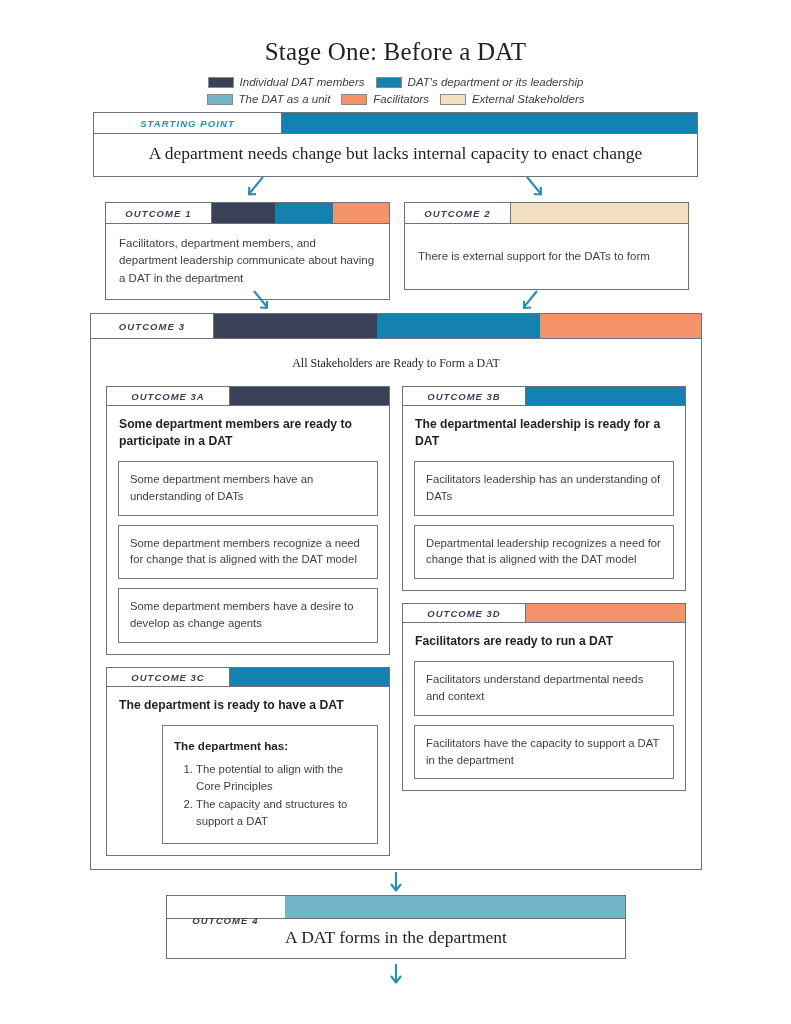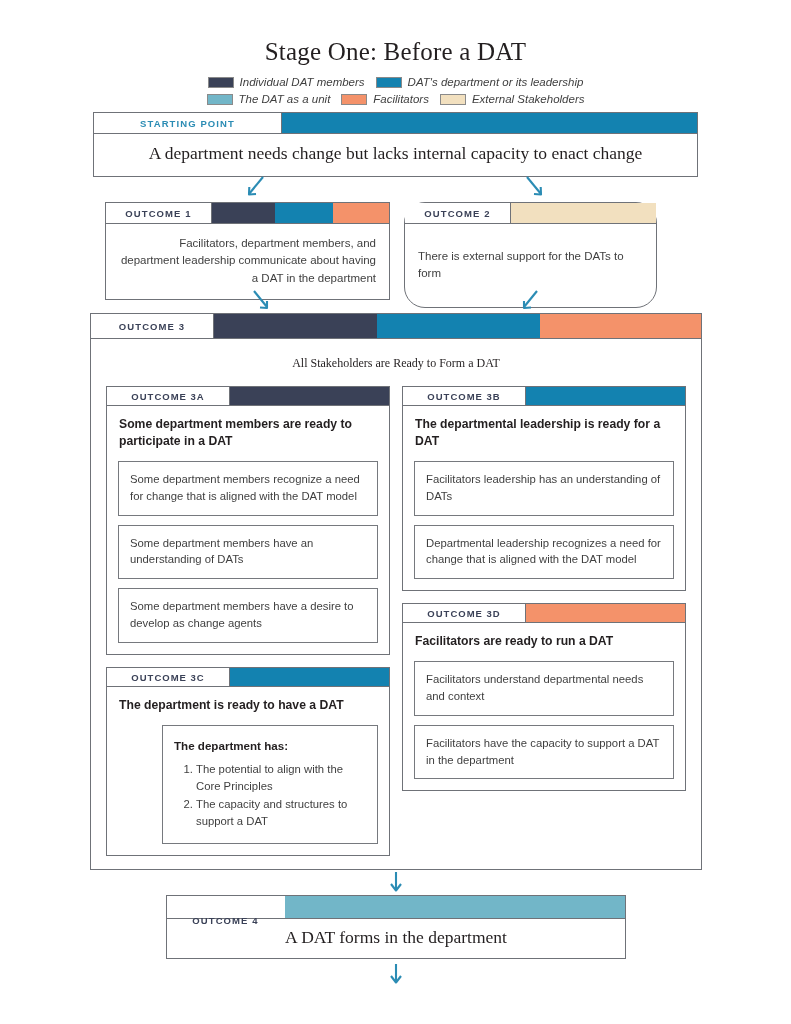--- a/index.html
+++ b/index.html
@@ -44,20 +44,21 @@
     height: 21px;
     border-bottom: 1.3px solid #6f7278;
   }
   .card-tag {
     display:flex; align-items:center; justify-content:center;
     font-size: 9.5px; font-weight: bold; letter-spacing: 1.1px;
     color: #3a4157;
     border-right: 1.3px solid #6f7278;
     background:#fff;
     white-space: nowrap;
+    font-style: italic;
   }
   .bar { flex: 1 1 auto; }
   .bar + .bar { border-left: 0; }
 
   .card-body { padding: 10px 14px; }
   .serif-center {
     font-family: "Liberation Serif", serif;
     font-size: 17.5px; color:#231f20; text-align:center;
   }
 
@@ -65,24 +66,24 @@
   .abs { position: absolute; }
 
   
   #starting-point { left: 93px; top: 112px; width: 605px; }
   #starting-point .card-tag { width: 188px; color:#2b8cb4; }
   #starting-point .card-body { padding: 9px 0 12px; }
 
   
   #outcome-1 { left: 105px; top: 202px; width: 285px; }
   #outcome-1 .card-tag { width: 106px; }
-  #outcome-2 { left: 404px; top: 202px; width: 253px; border-radius: 21px; }
+  #outcome-2 { left: 404px; top: 202px; width: 285px; }
   #outcome-2 .card-tag { width: 106px; }
   .sub-text { font-size: 11.5px; line-height: 1.52; color: #3f3f3f; }
-  #outcome-1 .card-body { padding: 11px 13px 12px; min-height: 62px; text-align: right; }
+  #outcome-1 .card-body { padding: 11px 13px 12px; min-height: 62px; }
   #outcome-2 .card-body { padding: 24px 13px 24px; min-height: 62px; }
 
   
   #outcome-3 { left: 90px; top: 313px; width: 612px; }
   #outcome-3 > .card-head { height: 25px; }
   #outcome-3 .card-tag { width: 123px; font-size:9.5px; }
   #outcome-3-title { padding: 17px 0 15px; }
 
   .three-cols { display:flex; gap: 12px; padding: 0 15px 13px; align-items:flex-start; }
   .col { display:flex; flex-direction:column; gap: 12px; }
@@ -230,22 +231,22 @@
 
     <div class="col col-left">
 
       <div class="card sub-card">
         <div class="card-head">
           <div class="card-tag">OUTCOME 3A</div>
           <div class="bar" style="background:#3a4157"></div>
         </div>
         <div class="sub-title">Some department members are ready to participate in a DAT</div>
         <div class="inner-list">
+          <div class="inner-box">Some department members have an understanding of DATs</div>
           <div class="inner-box">Some department members recognize a need for change that is aligned with the DAT model</div>
-          <div class="inner-box">Some department members have an understanding of DATs</div>
           <div class="inner-box">Some department members have a desire to develop as change agents</div>
         </div>
       </div>
 
       <div class="card sub-card">
         <div class="card-head">
           <div class="card-tag">OUTCOME 3C</div>
           <div class="bar" style="background:#1382b0"></div>
         </div>
         <div class="sub-title" style="text-align:left">The department is ready to have a DAT</div>

